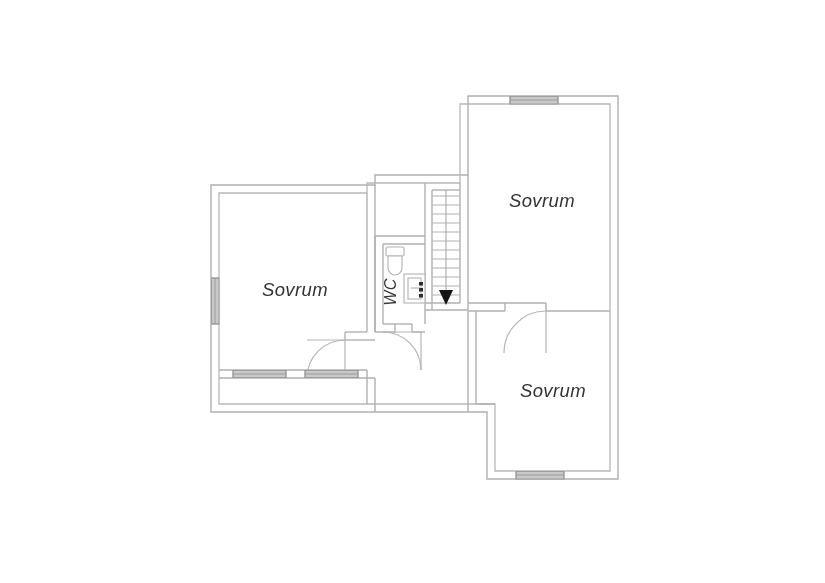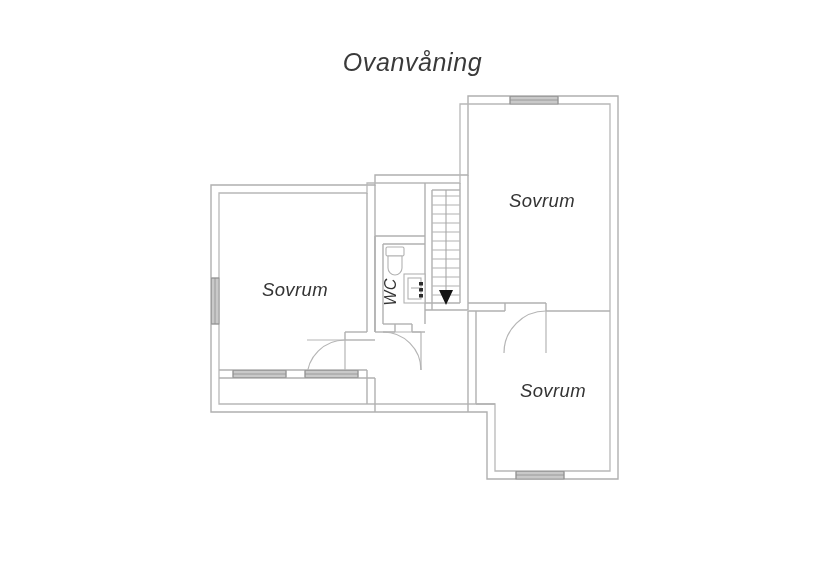--- a/index.html
+++ b/index.html
@@ -105,21 +105,20 @@
     font-size: 16px;
     fill: #333333;
     letter-spacing: 0.3px;
   }
 </style>
 </head>
 <body>
 
 <div id="plan-root">
 
-  <div class="title-text">Ovanvåning</div>
 
   <svg class="floorplan" viewBox="0 0 825 583">
 
     <path class="wallline" d="M 211,185
          L 375,185
          L 375,175
          L 468,175
          L 468,96
          L 618,96
          L 618,479

